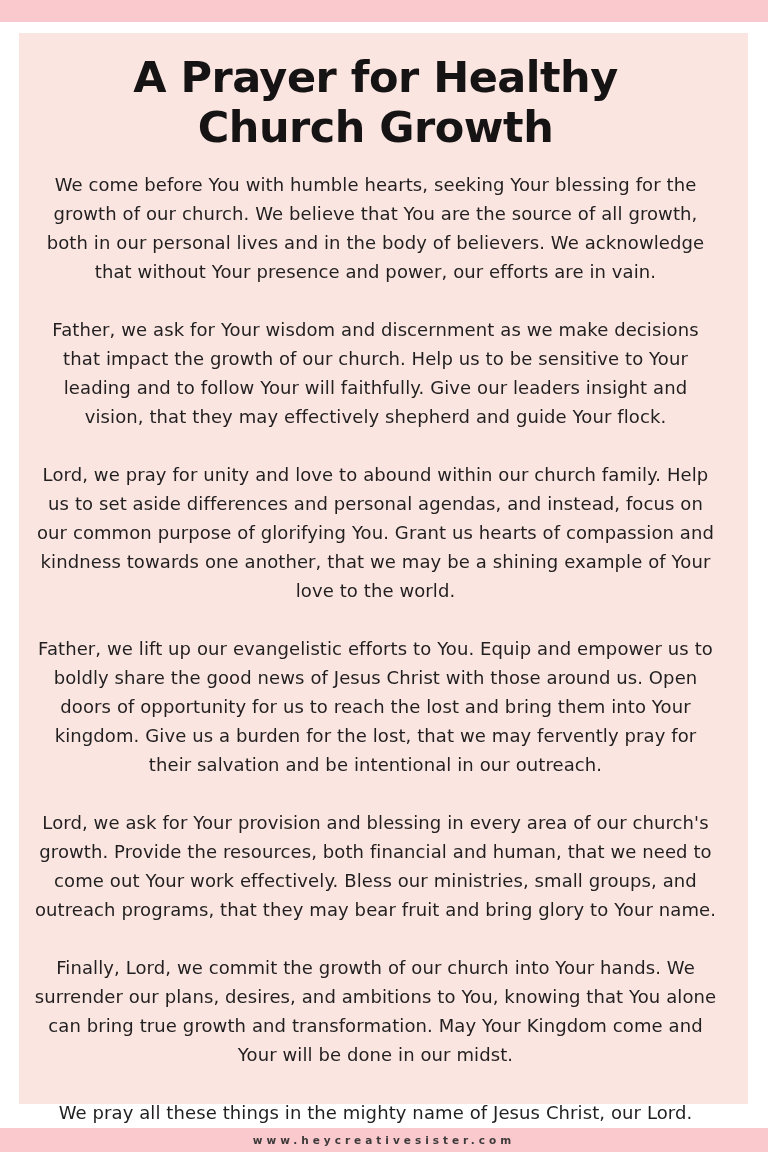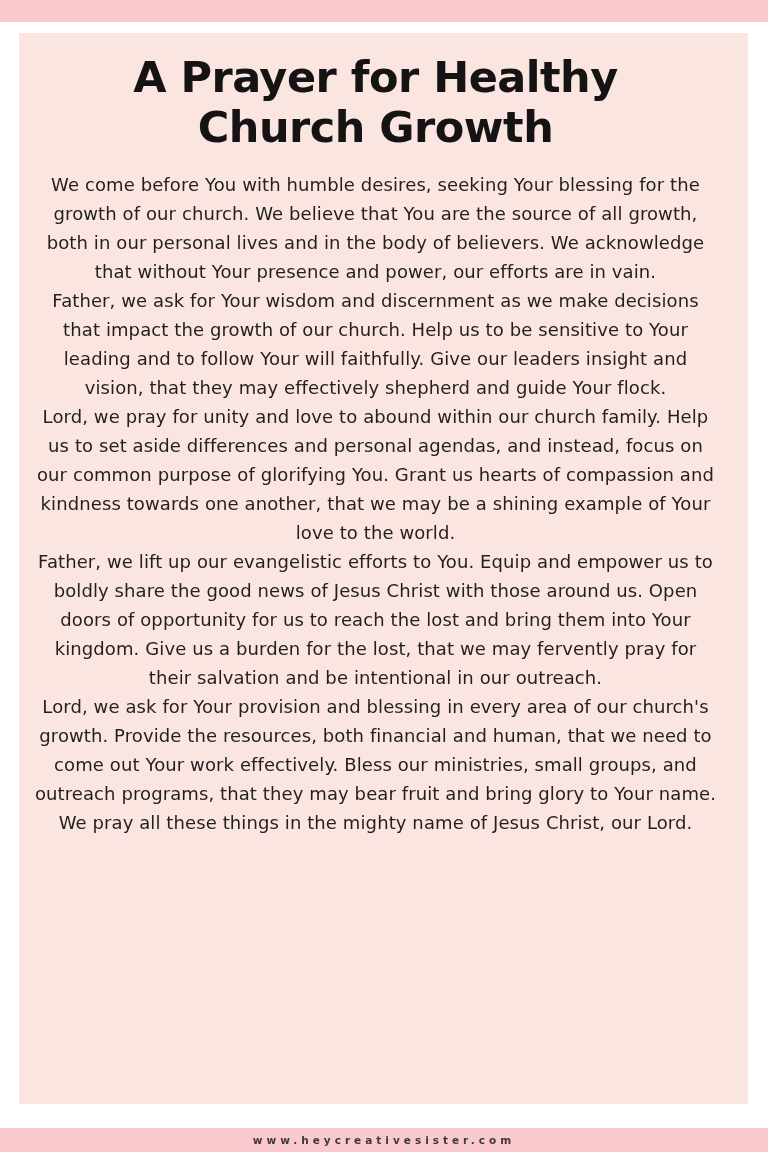--- a/index.html
+++ b/index.html
@@ -46,41 +46,42 @@
     margin: 0 auto 17px auto;
     max-width: 600px;
     letter-spacing: -0.5px;
   }
   .body-text p {
     margin: 0;
     font-size: 18px;
     line-height: 29px;
     letter-spacing: 0.1px;
   }
-  .body-text p.para { }
+  .body-text p.para { margin-top: 29px; }
   .body-text p.para-first { margin-top: 0; }
   .footer-url {
     font-size: 10.5px;
     font-weight: bold;
     letter-spacing: 4px;
     color: #3d3a3a;
   }
 </style>
 </head>
 <body>
 
 <div class="band band-top"></div>
 
 <div class="panel">
   <h1 class="title">A Prayer for Healthy Church Growth</h1>
   <div class="body-text">
-    <p class="para para-first">We come before You with humble desires, seeking Your blessing for the growth of our church. We believe that You are the source of all growth, both in our personal lives and in the body of believers. We acknowledge that without Your presence and power, our efforts are in vain.</p>
+    <p class="para para-first">We come before You with humble hearts, seeking Your blessing for the growth of our church. We believe that You are the source of all growth, both in our personal lives and in the body of believers. We acknowledge that without Your presence and power, our efforts are in vain.</p>
     <p class="para">Father, we ask for Your wisdom and discernment as we make decisions that impact the growth of our church. Help us to be sensitive to Your leading and to follow Your will faithfully. Give our leaders insight and vision, that they may effectively shepherd and guide Your flock.</p>
     <p class="para">Lord, we pray for unity and love to abound within our church family. Help us to set aside differences and personal agendas, and instead, focus on our common purpose of glorifying You. Grant us hearts of compassion and kindness towards one another, that we may be a shining example of Your love to the world.</p>
     <p class="para">Father, we lift up our evangelistic efforts to You. Equip and empower us to boldly share the good news of Jesus Christ with those around us. Open doors of opportunity for us to reach the lost and bring them into Your kingdom. Give us a burden for the lost, that we may fervently pray for their salvation and be intentional in our outreach.</p>
     <p class="para">Lord, we ask for Your provision and blessing in every area of our church's growth. Provide the resources, both financial and human, that we need to come out Your work effectively. Bless our ministries, small groups, and outreach programs, that they may bear fruit and bring glory to Your name.</p>
+    <p class="para">Finally, Lord, we commit the growth of our church into Your hands. We surrender our plans, desires, and ambitions to You, knowing that You alone can bring true growth and transformation. May Your Kingdom come and Your will be done in our midst.</p>
     <p class="para">We pray all these things in the mighty name of Jesus Christ, our Lord.</p>
   </div>
 </div>
 
 <div class="band band-bottom">
   <span class="footer-url">www.heycreativesister.com</span>
 </div>
 
 </body></html>

